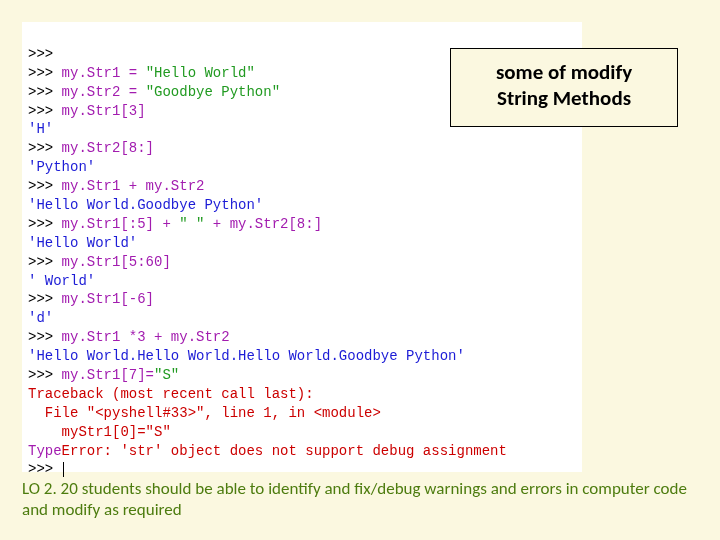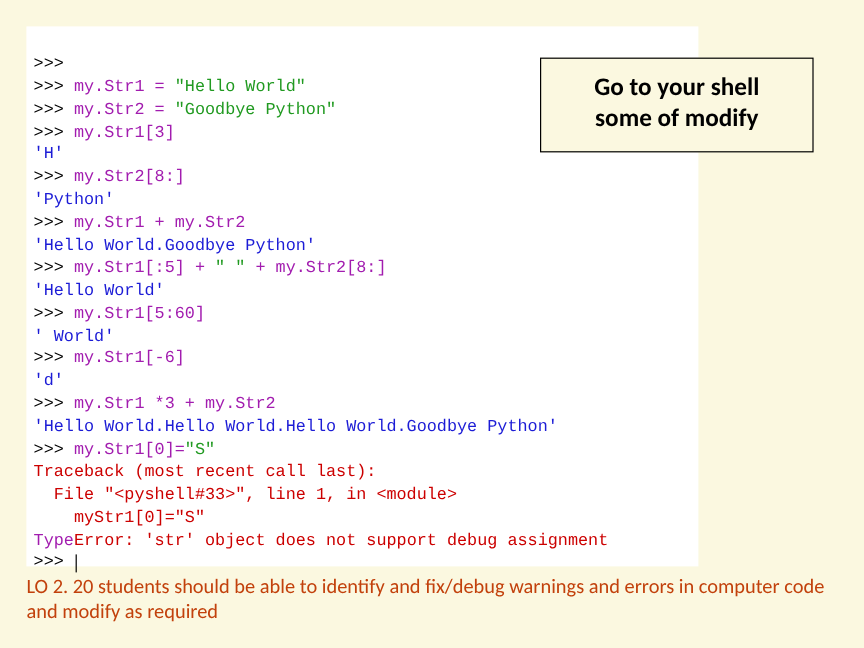--- a/index.html
+++ b/index.html
@@ -38,21 +38,21 @@
     line-height: 1.25;
     color: #000;
   }
   .footer {
     position: absolute;
     left: 22px;
     right: 22px;
     bottom: 20px;
     font-size: 17px;
     line-height: 1.2;
-    color: #c2410c;
+    color: #4d7c0f;
   }
   .p-prompt { color: #000; display:inline; }
   .p-kw { color: #a21caf; display:inline; }
   .p-str { color: #219a21; display:inline; }
   .p-out { color: #1c1cd6; display:inline; }
   .p-err { color: #cc0000; display:inline; }
   .cursor {
     display: inline-block;
     width: 1px;
     height: 15px;
@@ -75,28 +75,28 @@
 <span class="p-prompt">&gt;&gt;&gt; </span><span class="p-kw">my.Str1 + my.Str2</span>
 <span class="p-out">'Hello World.Goodbye Python'</span>
 <span class="p-prompt">&gt;&gt;&gt; </span><span class="p-kw">my.Str1[:5] + </span><span class="p-str">" "</span><span class="p-kw"> + my.Str2[8:]</span>
 <span class="p-out">'Hello World'</span>
 <span class="p-prompt">&gt;&gt;&gt; </span><span class="p-kw">my.Str1[5:60]</span>
 <span class="p-out">' World'</span>
 <span class="p-prompt">&gt;&gt;&gt; </span><span class="p-kw">my.Str1[-6]</span>
 <span class="p-out">'d'</span>
 <span class="p-prompt">&gt;&gt;&gt; </span><span class="p-kw">my.Str1 *3 + my.Str2</span>
 <span class="p-out">'Hello World.Hello World.Hello World.Goodbye Python'</span>
-<span class="p-prompt">&gt;&gt;&gt; </span><span class="p-kw">my.Str1[0]=</span><span class="p-str">"S"</span>
+<span class="p-prompt">&gt;&gt;&gt; </span><span class="p-kw">my.Str1[7]=</span><span class="p-str">"S"</span>
 <span class="p-err">Traceback (most recent call last):</span>
 <span class="p-err">  File "&lt;pyshell#33&gt;", line 1, in &lt;module&gt;</span>
 <span class="p-err">    myStr1[0]="S"</span>
 <span class="p-kw">Type</span><span class="p-err">Error: 'str' object does not support debug assignment</span>
 <span class="p-prompt">&gt;&gt;&gt; </span><span class="cursor"></span>
 </div>
 
 <div class="callout">
-  <div>Go to your shell</div>
   <div>some of modify</div>
+  <div>String Methods</div>
 </div>
 
 <div class="footer">
   <span>LO 2. 20 students should be able to identify and fix/debug warnings and errors in computer code and modify as required</span>
 </div>
 
 </body></html>

